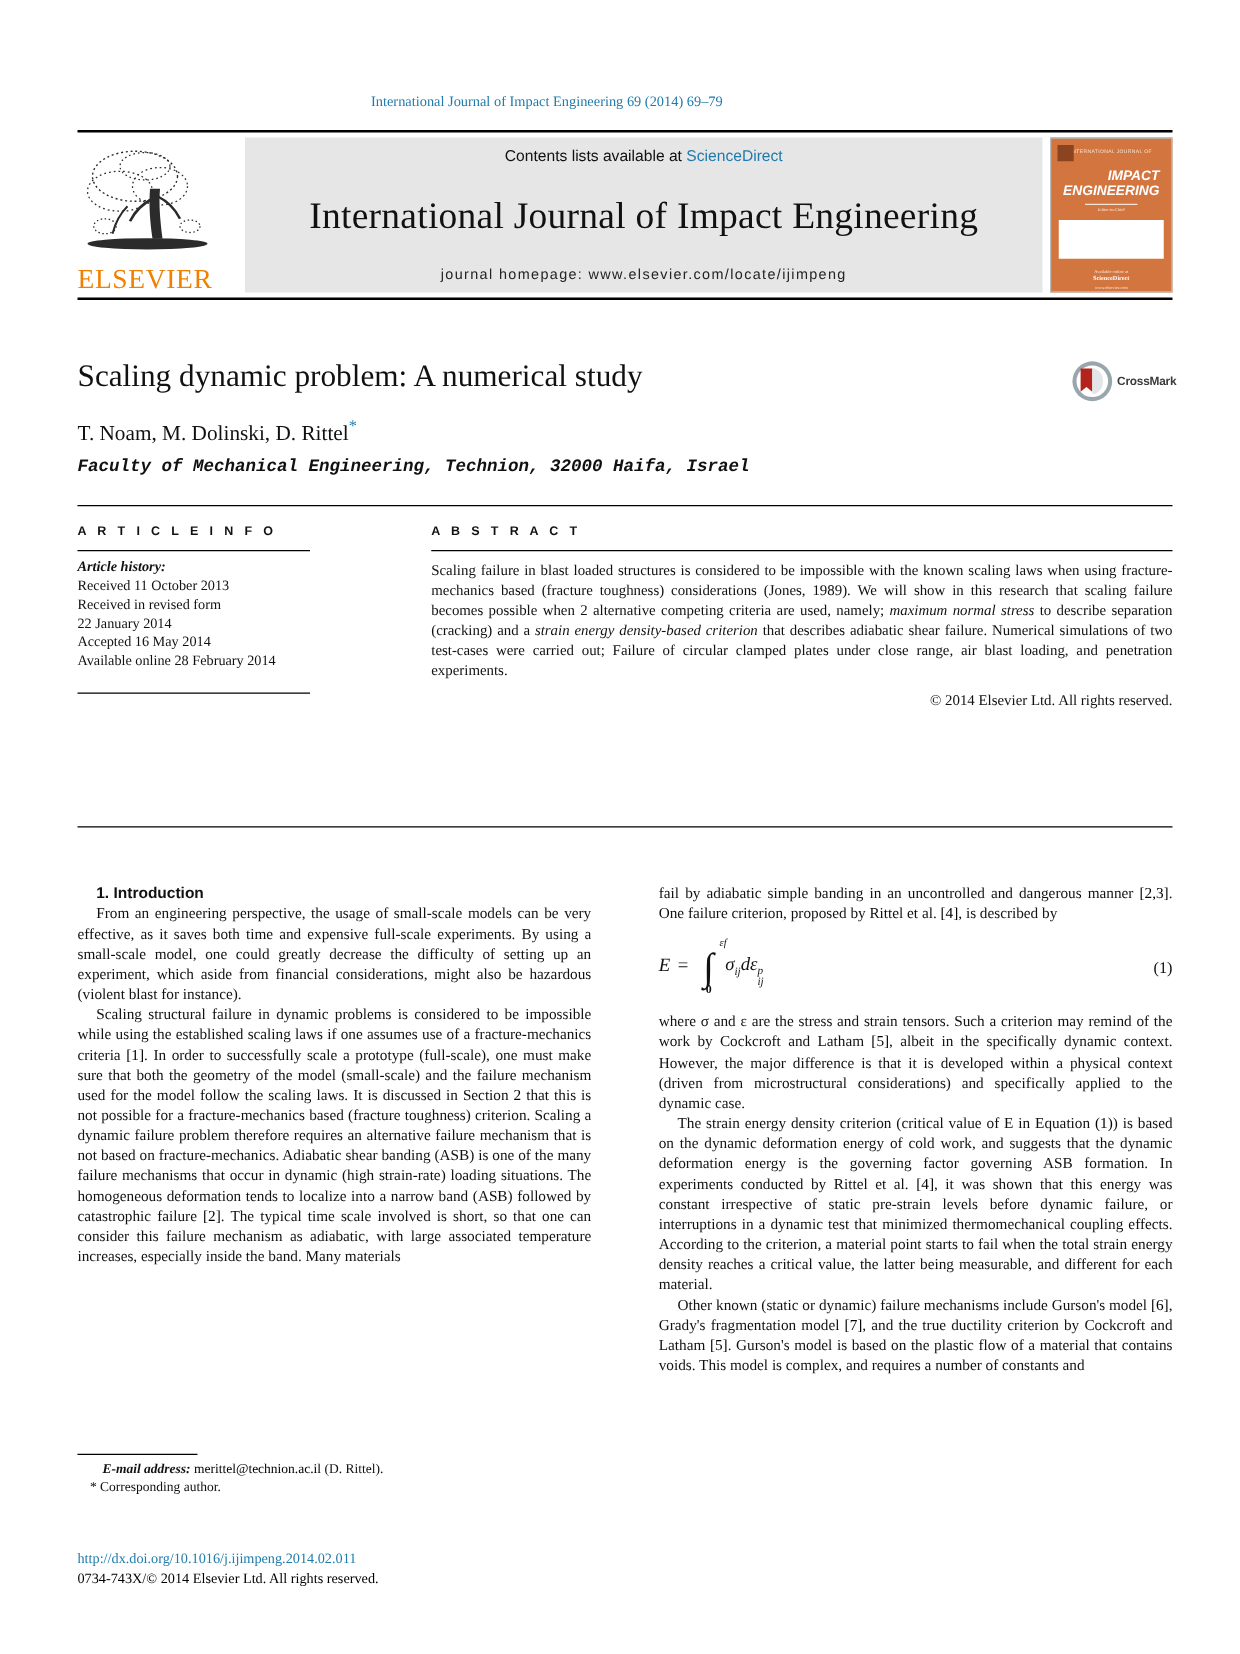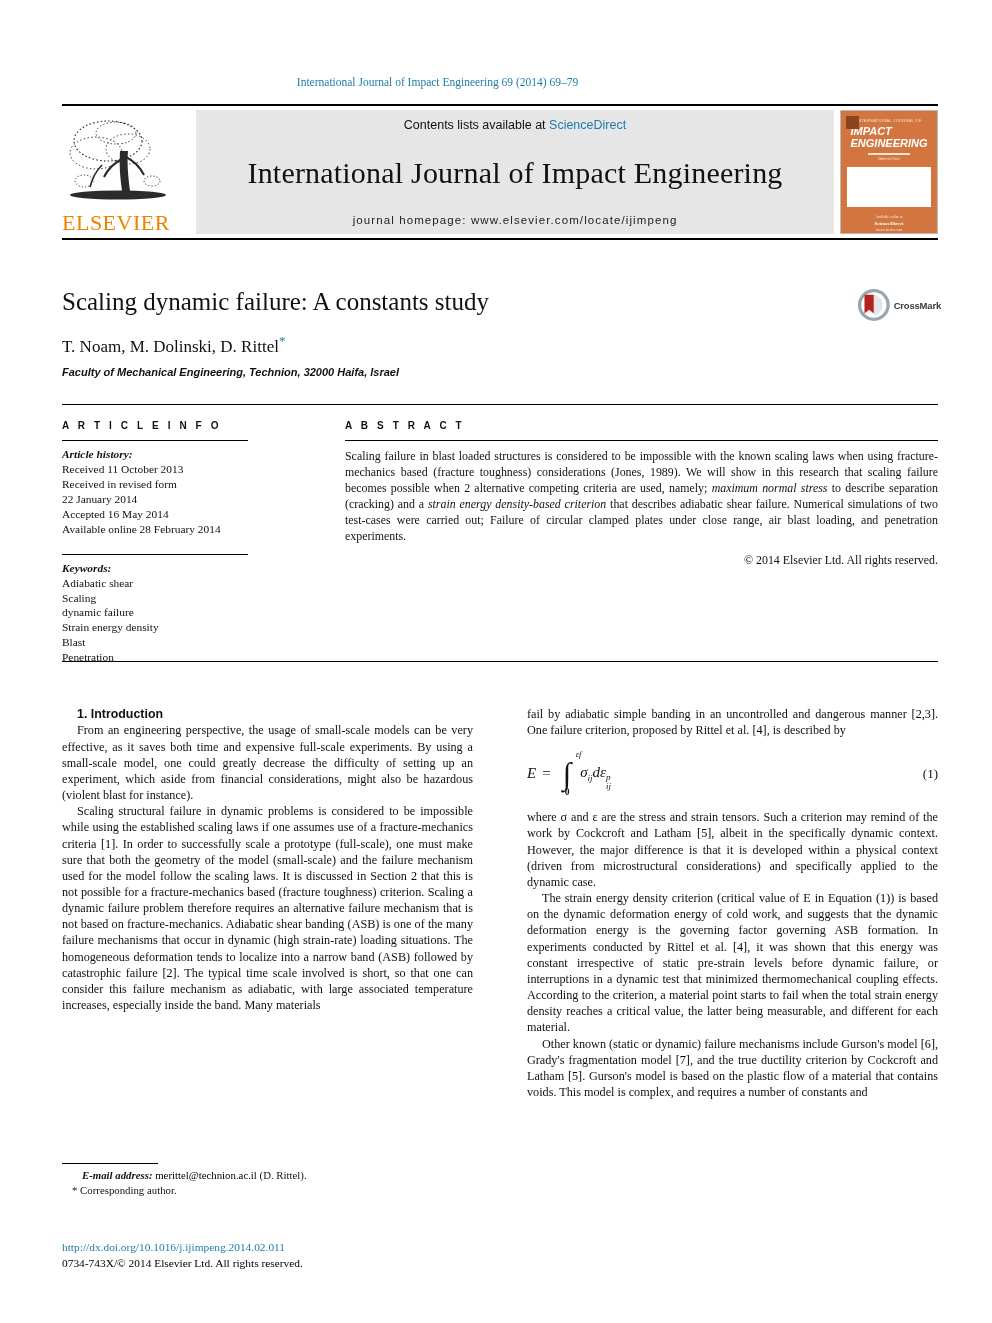--- a/index.html
+++ b/index.html
@@ -122,22 +122,22 @@
     letter-spacing: .3px;
     font-family: "Liberation Sans", sans-serif;
   }
   .cover-title {
     font-family: "Liberation Sans", sans-serif;
     font-weight: bold;
     font-style: italic;
     font-size: 11px;
     color: #ffffff;
     line-height: 1.05;
-    text-align: left;
-    margin-top: 3px;
+    text-align: right;
+    margin-top: 13px;
   }
   .cover-sub {
     width: 42px;
     height: 2px;
     background: #fff;
     margin-top: 4px;
     opacity:.8;
   }
   .cover-sub2 {
     font-size: 3.5px;
@@ -181,24 +181,24 @@
     margin: 0;
   }
   .authors {
     font-family: "Liberation Serif", serif;
     font-size: 17px;
     margin-top: 16px;
     color: #111;
   }
   .authors .star { color: #1f7bab; font-size: 13px; vertical-align: super;}
   .affiliation {
-    font-family: Liberation Sans, sans-serif;
+    font-family: Liberation Mono, monospace;
     font-style: italic;
     font-weight: bold;
-    font-size: 11px;
+    font-size: 14px;
     margin-top: 10px;
     color: #111;
   }
 
   .crossmark {
     position: absolute;
     left: 857px;
     top: 285px;
     width: 84px;
     height: 40px;
@@ -443,21 +443,21 @@
           <b>ScienceDirect</b><br>
           <span>www.elsevier.com</span>
         </div>
       </div>
 
     </div>
     <div class="masthead-rule-bottom"></div>
   </div>
 
   <div class="title-block">
-    <h1 class="paper-title">Scaling dynamic failure: A constants study</h1>
+    <h1 class="paper-title">Scaling dynamic problem: A numerical study</h1>
     <div class="authors">
       <span>T. Noam, M. Dolinski, D. Rittel</span><span class="star">*</span>
     </div>
     <div class="affiliation">Faculty of Mechanical Engineering, Technion, 32000 Haifa, Israel</div>
   </div>
 
   <div class="crossmark">
     <svg width="36" height="36" viewBox="0 0 36 36">
       <circle cx="18" cy="18" r="17" fill="#9aa6ad"></circle>
       <circle cx="18" cy="18" r="13.5" fill="#ffffff"></circle>
@@ -475,29 +475,20 @@
     <div class="info-rule"></div>
     <div class="info-text">
       <div class="ital">Article history:</div>
       <div>Received 11 October 2013</div>
       <div>Received in revised form</div>
       <div>22 January 2014</div>
       <div>Accepted 16 May 2014</div>
       <div>Available online 28 February 2014</div>
     </div>
     <div class="info-rule" style="margin-top:17px;"></div>
-    <div class="info-text kw-block" style="margin-top:0;">
-      <div class="ital">Keywords:</div>
-      <div>Adiabatic shear</div>
-      <div>Scaling</div>
-      <div>dynamic failure</div>
-      <div>Strain energy density</div>
-      <div>Blast</div>
-      <div>Penetration</div>
-    </div>
   </div>
 
   <div class="abstract">
     <div class="sec-head">A B S T R A C T</div>
     <div class="abs-rule"></div>
     <div class="abs-text">
       <p><span>Scaling failure in blast loaded structures is considered to be impossible with the known scaling laws when using fracture-mechanics based (fracture toughness) considerations (Jones, 1989). We will show in this research that scaling failure becomes possible when 2 alternative competing criteria are used, namely; </span><i>maximum normal stress</i><span> to describe separation (cracking) and a </span><i>strain energy density-based criterion</i><span> that describes adiabatic shear failure. Numerical simulations of two test-cases were carried out; Failure of circular clamped plates under close range, air blast loading, and penetration experiments.</span></p>
     </div>
     <div class="copyright">© 2014 Elsevier Ltd. All rights reserved.</div>
   </div>

